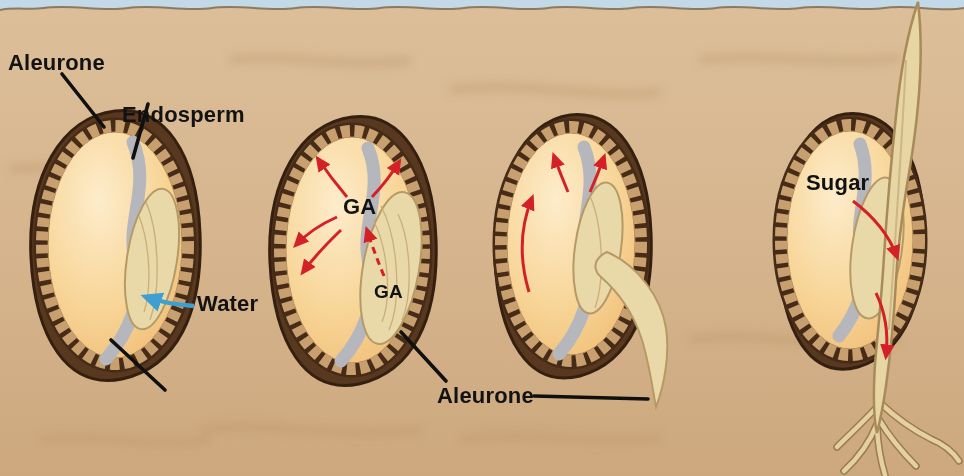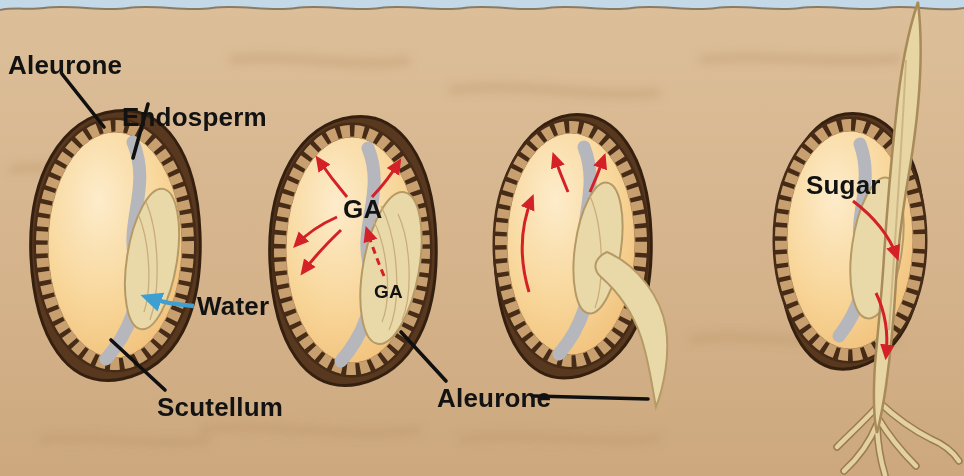--- a/index.html
+++ b/index.html
@@ -4,21 +4,21 @@
 <style>
   :root{
     --soil:#d6b58e; --sky-water:#c3d9e8; --seed-coat:#58381f; --aleurone-layer:#c89f6f;
     --endosperm:#f7d193; --scutellum:#ead9a8; --embryo-gray:#b6b6bd;
     --arrow-red:#d42027; --arrow-blue:#3e9fd0; --label-text:#121212;
   }
   *{box-sizing:border-box;margin:0;padding:0}
   body{font-family:"Liberation Sans",sans-serif;background:#9a8a74}
   .stage{position:relative;width:964px;height:476px;overflow:hidden;background:var(--soil)}
   svg.canvas{position:absolute;inset:0;display:block}
-  .lbl{position:absolute;font-weight:700;font-size:26px;line-height:1;color:var(--label-text);
+  .lbl{position:absolute;font-weight:700;font-size:22px;line-height:1;color:var(--label-text);
        white-space:nowrap;letter-spacing:.2px}
   .lbl-sm{font-size:19px}
   
   .soil-rect{fill:url(#soilGrad)}
   .streak{stroke:#b8905f;stroke-width:9;fill:none;opacity:.32}
   .sky{fill:var(--sky-water)}
   .sky-line{fill:none;stroke:#8b7a62;stroke-width:2}
   .coat{fill:var(--seed-coat);stroke:#35200f;stroke-width:3}
   .ring-under{fill:none;stroke:#462b17;stroke-width:17}
   .ring{fill:none;stroke:var(--aleurone-layer);stroke-width:12;stroke-dasharray:9 4.5}
@@ -164,18 +164,17 @@
       <path class="pointer" d="M148,104 L133,158"></path>
       <path class="pointer" d="M165,390 L111,340"></path>
       <path class="pointer" d="M446,381 L401,332"></path>
       <path class="pointer" d="M534,396 L648,399"></path>
     </g>
   </svg>
 
   <div class="lbl" style="left:8px;top:52px">Aleurone</div>
   <div class="lbl" style="left:122px;top:104px">Endosperm</div>
   <div class="lbl" style="left:197px;top:293px">Water</div>
-  <div class="lbl" style="left:157px;top:394px">Scutellum</div>
   <div class="lbl" style="left:343px;top:196px">GA</div>
   <div class="lbl lbl-sm" style="left:374px;top:282px">GA</div>
   <div class="lbl" style="left:437px;top:385px">Aleurone</div>
   <div class="lbl" style="left:806px;top:172px">Sugar</div>
 </div>
 
 </body></html>

